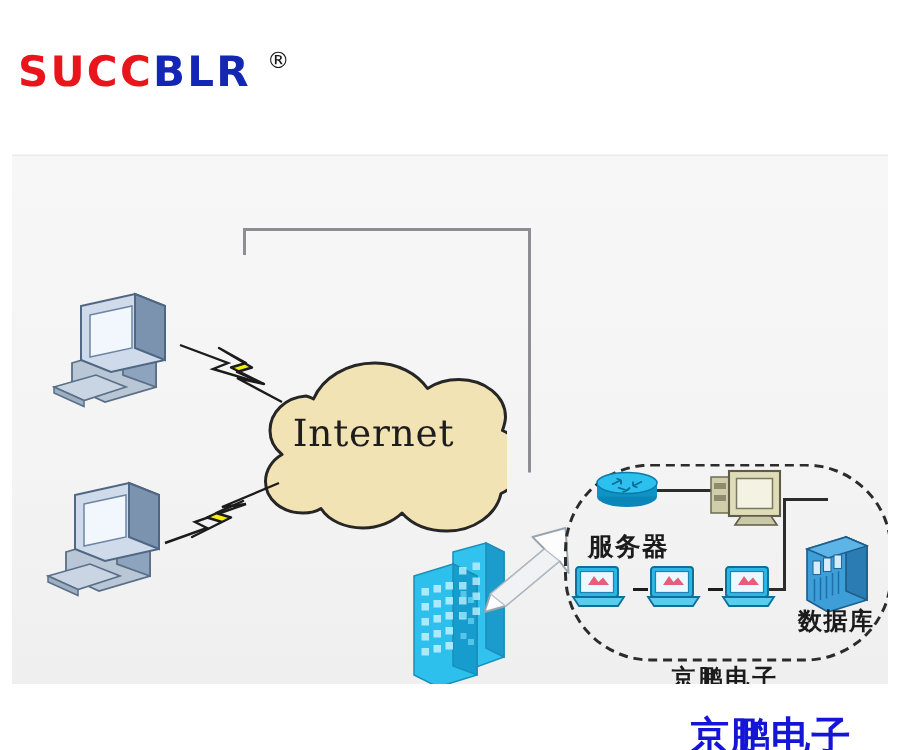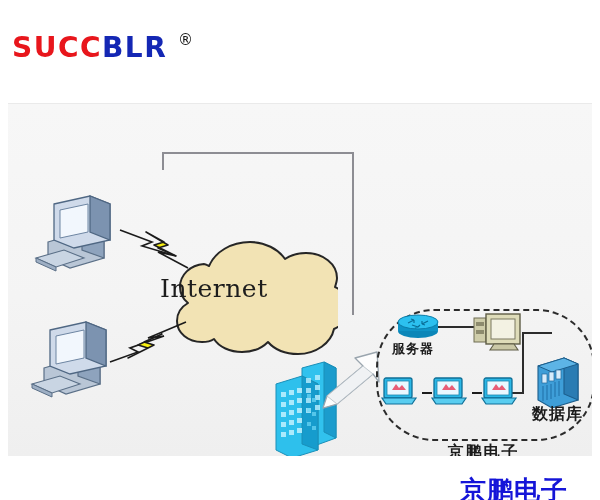--- a/index.html
+++ b/index.html
@@ -39,21 +39,21 @@
     position:absolute;left:8px;top:78px;width:584px;height:352px;
     background:linear-gradient(180deg,#f7f7f7 0%,#f4f4f4 55%,#efefef 100%);
     border-top:1px solid #eaeaea;
     overflow:hidden;
   }
 
   
   .cloud{position:absolute;left:152px;top:116px;width:178px;height:136px;}
   .cloud svg{display:block;}
   .cloud-label{
-    position:absolute;left:0;top:54px;width:178px;
+    position:absolute;left:0;top:54px;width:178px;text-align:center;
     font-family:"DejaVu Serif","Liberation Serif",serif;
     font-size:25px;color:#1d1d1d;letter-spacing:.5px;
   }
 
   
   .pc{position:absolute;width:92px;height:92px;}
   .pc1{left:22px;top:84px;}
   .pc2{left:18px;top:210px;}
 
   
@@ -77,21 +77,21 @@
     font-family:"DejaVu Serif","Liberation Serif",serif;
     font-weight:bold;font-size:16px;color:#1b1b1b;letter-spacing:2px;
   }
 
   
   .nlabel{
     position:absolute;
     font-family:"DejaVu Serif","Liberation Serif",serif;
     font-weight:bold;color:#1b1b1b;white-space:nowrap;
   }
-  .lbl-server{left:384px;top:236px;font-size:13px;letter-spacing:1px;}
+  .lbl-server{left:384px;top:249px;font-size:17px;letter-spacing:1px;}
   .lbl-db{left:524px;top:300px;font-size:16px;letter-spacing:1px;}
 
   
   .building{position:absolute;left:264px;top:256px;width:70px;height:100px;}
 
   
   .arrow3d{position:absolute;left:313px;top:244px;width:62px;height:66px;}
 
   
   .router{position:absolute;left:388px;top:208px;width:44px;height:28px;}

